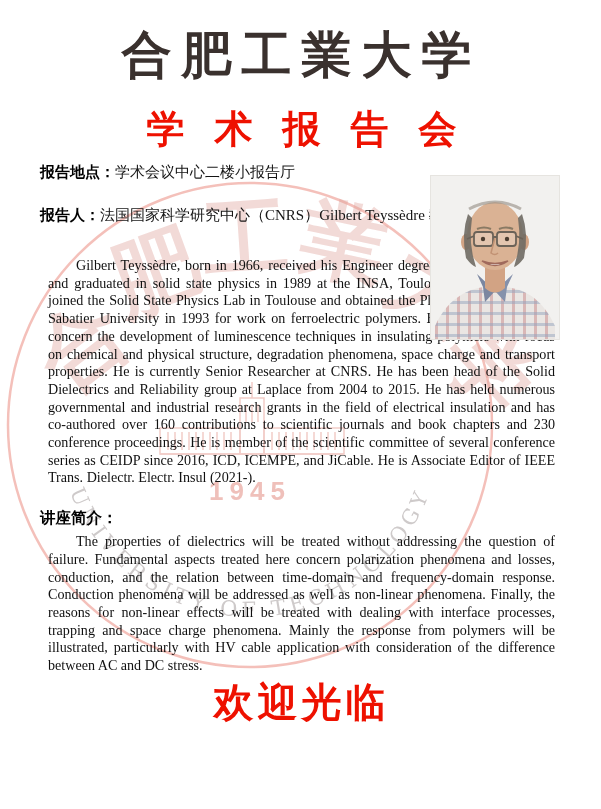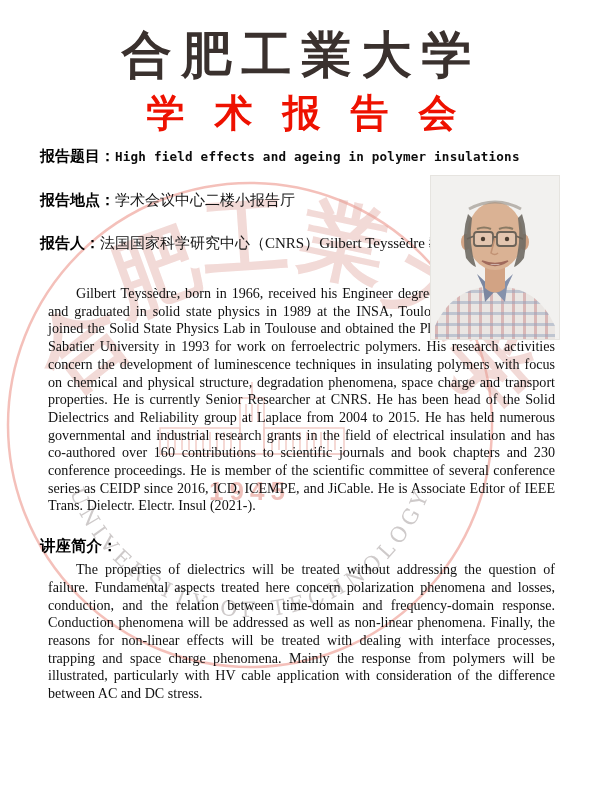--- a/index.html
+++ b/index.html
@@ -8,21 +8,21 @@
     overflow:hidden;font-family:"Liberation Serif",serif;color:#111;
   }
   .watermark{position:absolute;left:0;top:0;z-index:0;pointer-events:none;}
   .content{position:relative;z-index:1;padding:0 38px 0 40px;}
   .calligraphy{
     margin-top:20px;text-align:center;font-size:50px;line-height:70px;
     font-weight:bold;color:#3a312e;letter-spacing:10px;
     font-family:"DejaVu Serif",serif;
   }
   .event-title{
-    margin-top:0;text-align:center;font-size:38px;line-height:46px;
+    margin-top:16px;text-align:center;font-size:38px;line-height:46px;
     font-weight:bold;color:#ee1100;letter-spacing:30px;padding-left:30px;
     font-family:"Liberation Sans",sans-serif;
   }
   .info-list{margin-top:10px;}
   .info-row{margin-bottom:23px;line-height:20px;white-space:nowrap;}
   .info-label{
     font-weight:bold;font-size:15px;color:#000;
     font-family:"Liberation Sans",sans-serif;
   }
   .info-value{font-size:15px;color:#141414;}
@@ -112,34 +112,32 @@
   </svg>
 
   <div class="content">
 
     <div class="calligraphy">合肥工業大学</div>
 
     <div class="event-title">学术报告会</div>
 
     <div class="info-list">
       <div class="info-row">
-        <span class="info-label">报告题目：</span><span class="info-value mono">High field effects and ageing in polymer insulations</span>
-      </div>
-      <div class="info-row">
         <span class="info-label">报告地点：</span><span class="info-value">学术会议中心二楼小报告厅</span>
       </div>
       <div class="info-row">
         <span class="info-label">报告人：</span><span class="info-value">法国国家科学研究中心（CNRS）Gilbert Teyssèdre 教授</span>
       </div>
     </div>
 
     <div class="bio-section">
       <p class="para">Gilbert Teyssèdre, born in 1966, received his Engineer degree in materials physics and graduated in solid state physics in 1989 at the INSA, Toulouse, France. Then he joined the Solid State Physics Lab in Toulouse and obtained the Ph.D. degree from Paul Sabatier University in 1993 for work on ferroelectric polymers. His research activities concern the development of luminescence techniques in insulating polymers with focus on chemical and physical structure, degradation phenomena, space charge and transport properties. He is currently Senior Researcher at CNRS. He has been head of the Solid Dielectrics and Reliability group at Laplace from 2004 to 2015. He has held numerous governmental and industrial research grants in the field of electrical insulation and has co-authored over 160 contributions to scientific journals and book chapters and 230 conference proceedings. He is member of the scientific committee of several conference series as CEIDP since 2016, ICD, ICEMPE, and JiCable. He is Associate Editor of IEEE Trans. Dielectr. Electr. Insul (2021-).</p>
     </div>
 
     <div class="lecture-section">
       <div class="section-heading">讲座简介：</div>
       <p class="para">The properties of dielectrics will be treated without addressing the question of failure. Fundamental aspects treated here concern polarization phenomena and losses, conduction, and the relation between time-domain and frequency-domain response. Conduction phenomena will be addressed as well as non-linear phenomena. Finally, the reasons for non-linear effects will be treated with dealing with interface processes, trapping and space charge phenomena. Mainly the response from polymers will be illustrated, particularly with HV cable application with consideration of the difference between AC and DC stress.</p>
     </div>
 
+    <div class="welcome">欢迎光临</div>
 
   </div>
 </div>
 
 </body></html>

